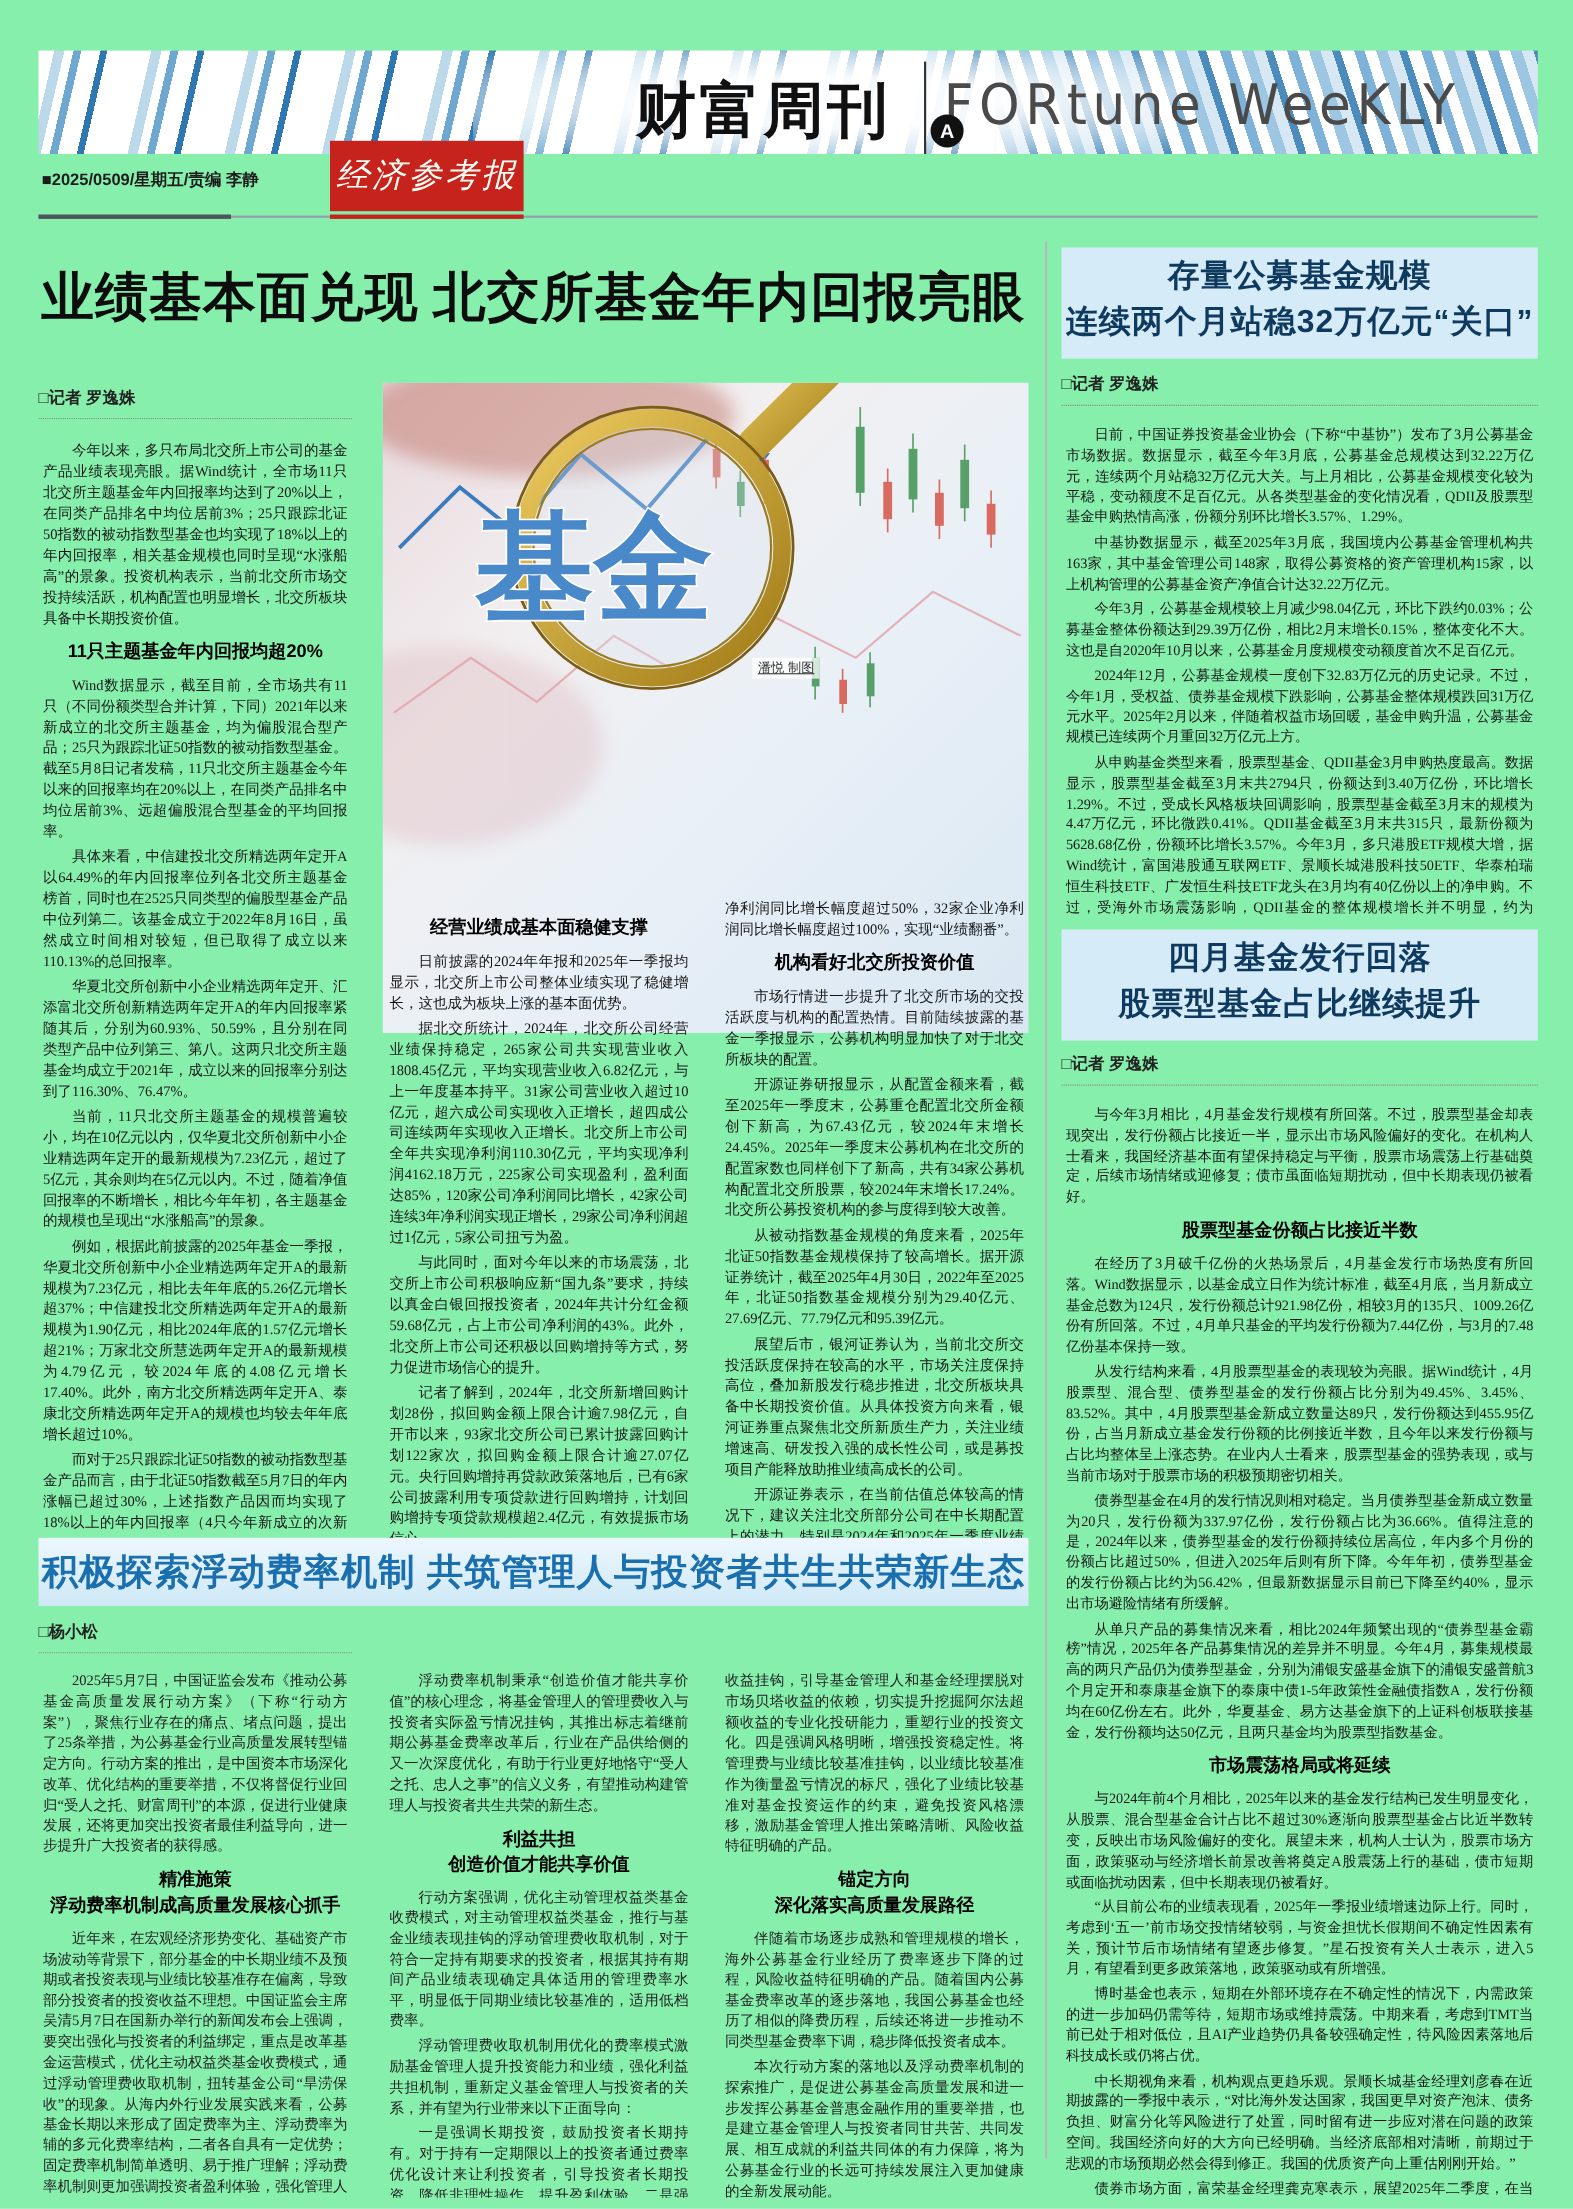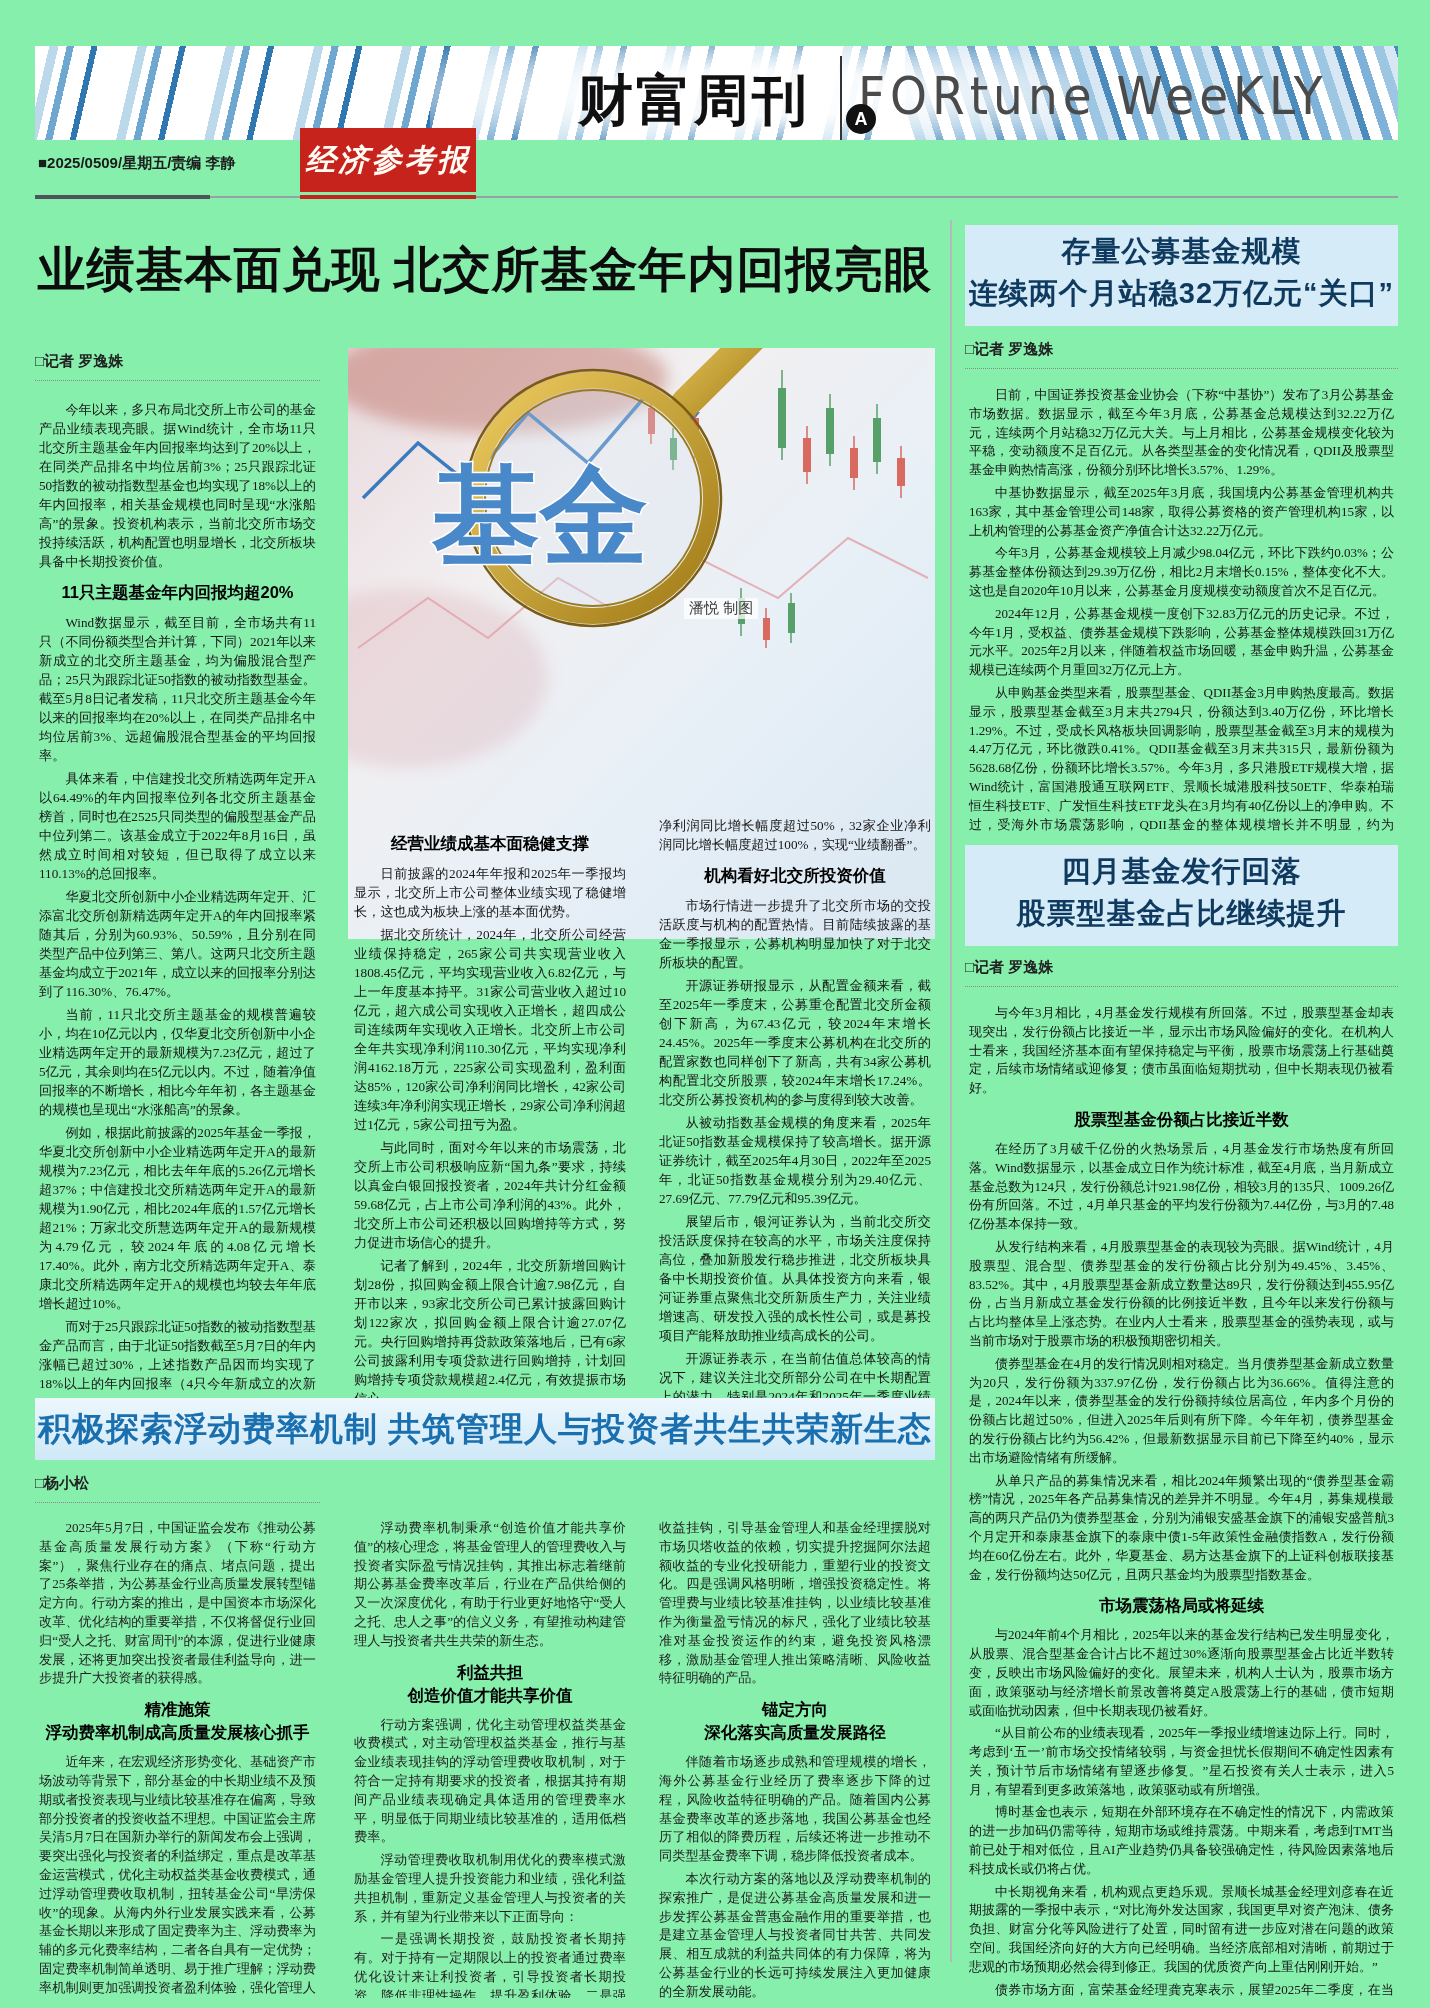--- a/index.html
+++ b/index.html
@@ -17,43 +17,43 @@
     font-size:55px;letter-spacing:3px;color:#101010;}
   .title-vbar{left:840px;top:56px;width:2px;height:84px;background:#333;}
   .en-title{left:858px;top:66px;font-family:"DejaVu Sans",sans-serif;font-size:47px;
     letter-spacing:5px;color:#4a4a4a;transform:scaleY(1.08);transform-origin:left top;}
   .edition-badge{left:846px;top:104px;width:30px;height:30px;border-radius:50%;background:#111;
     color:#fff;font-family:"Liberation Sans",sans-serif;font-weight:bold;font-size:18px;
     line-height:30px;text-align:center;}
   .date-line{left:38px;top:154px;font-family:"Liberation Sans",sans-serif;font-weight:bold;
     font-size:15px;color:#1c1c1c;}
   .masthead{left:300px;top:128px;width:176px;height:64px;background:#c5231c;color:#fffdf5;
-    font-family:"Liberation Serif",serif;font-style:italic;font-weight:bold;font-size:30px;
+    font-family:"Liberation Serif",serif;font-style:italic;font-weight:normal;font-size:30px;
     letter-spacing:3px;text-align:center;line-height:64px;}
   .top-rule{left:35px;top:196px;width:1363px;height:2px;background:#97a0a7;}
   .top-rule-dark{left:35px;top:195px;width:175px;height:4px;background:#4d545b;}
   .top-rule-red{left:300px;top:195px;width:176px;height:4px;background:#c5231c;}
   
   .main-headline{left:35px;top:238px;width:900px;font-family:"Liberation Serif",serif;
     font-weight:bold;font-size:48px;letter-spacing:1px;white-space:nowrap;text-align:center;color:#0d0d0d;}
   .v-divider{left:950px;top:220px;width:2px;height:1742px;background:#b3b9bd;}
   .byline{font-family:"Liberation Sans",sans-serif;font-weight:bold;font-size:15px;color:#222;
     border-bottom:1px dotted #8b8b8b;padding-bottom:9px;}
   .flow{overflow:hidden;}
   .flow p.para{margin:4px;text-indent:2em;text-align:justify;}
   .flow p.para.ni{text-indent:0;}
   .col-13{font-size:13.2px;line-height:19px;}
   .col-subhead{font-family:"Liberation Sans",sans-serif;font-weight:bold;text-align:center;
     font-size:16.5px;line-height:23px;margin:10px 0 9px 0;color:#000;}
   .col-subhead span{display:block;}
   
   .photo{left:348px;top:348px;width:587px;height:591px;overflow:hidden;
     background:linear-gradient(135deg,#e9d9dd 0%,#f2eff0 30%,#e8f0f7 60%,#d9e7f2 100%);}
-  .photo-caption{position:absolute;left:336px;top:250px;font-size:15px;color:#3a3a3a;
-    background:rgba(255,255,255,.75);padding:1px 5px;font-family:"Liberation Sans",sans-serif;}
+  .photo-caption{position:absolute;left:336px;top:250px;font-size:12px;color:#3a3a3a;
+    background:rgba(255,255,255,.75);padding:1px 5px;font-family:"Liberation Sans",sans-serif;text-decoration:underline;}
   
   .hl-box{background:#d6ebf8;text-align:center;font-family:"Liberation Sans",sans-serif;
     font-weight:bold;color:#0e3a5f;}
   .hl-box .ln{display:block;font-size:29px;line-height:42px;letter-spacing:1px;}
   .col-right{font-size:13px;line-height:18.8px;}
   
   .panel-bar{left:35px;top:1398px;width:900px;height:62px;
     background:linear-gradient(180deg,#ecf7fd 0%,#cfe8f7 100%);}
   .panel-headline{width:100%;text-align:center;font-family:"Liberation Sans",sans-serif;
     font-weight:bold;font-size:33px;line-height:62px;color:#1a6fae;letter-spacing:1px;}

